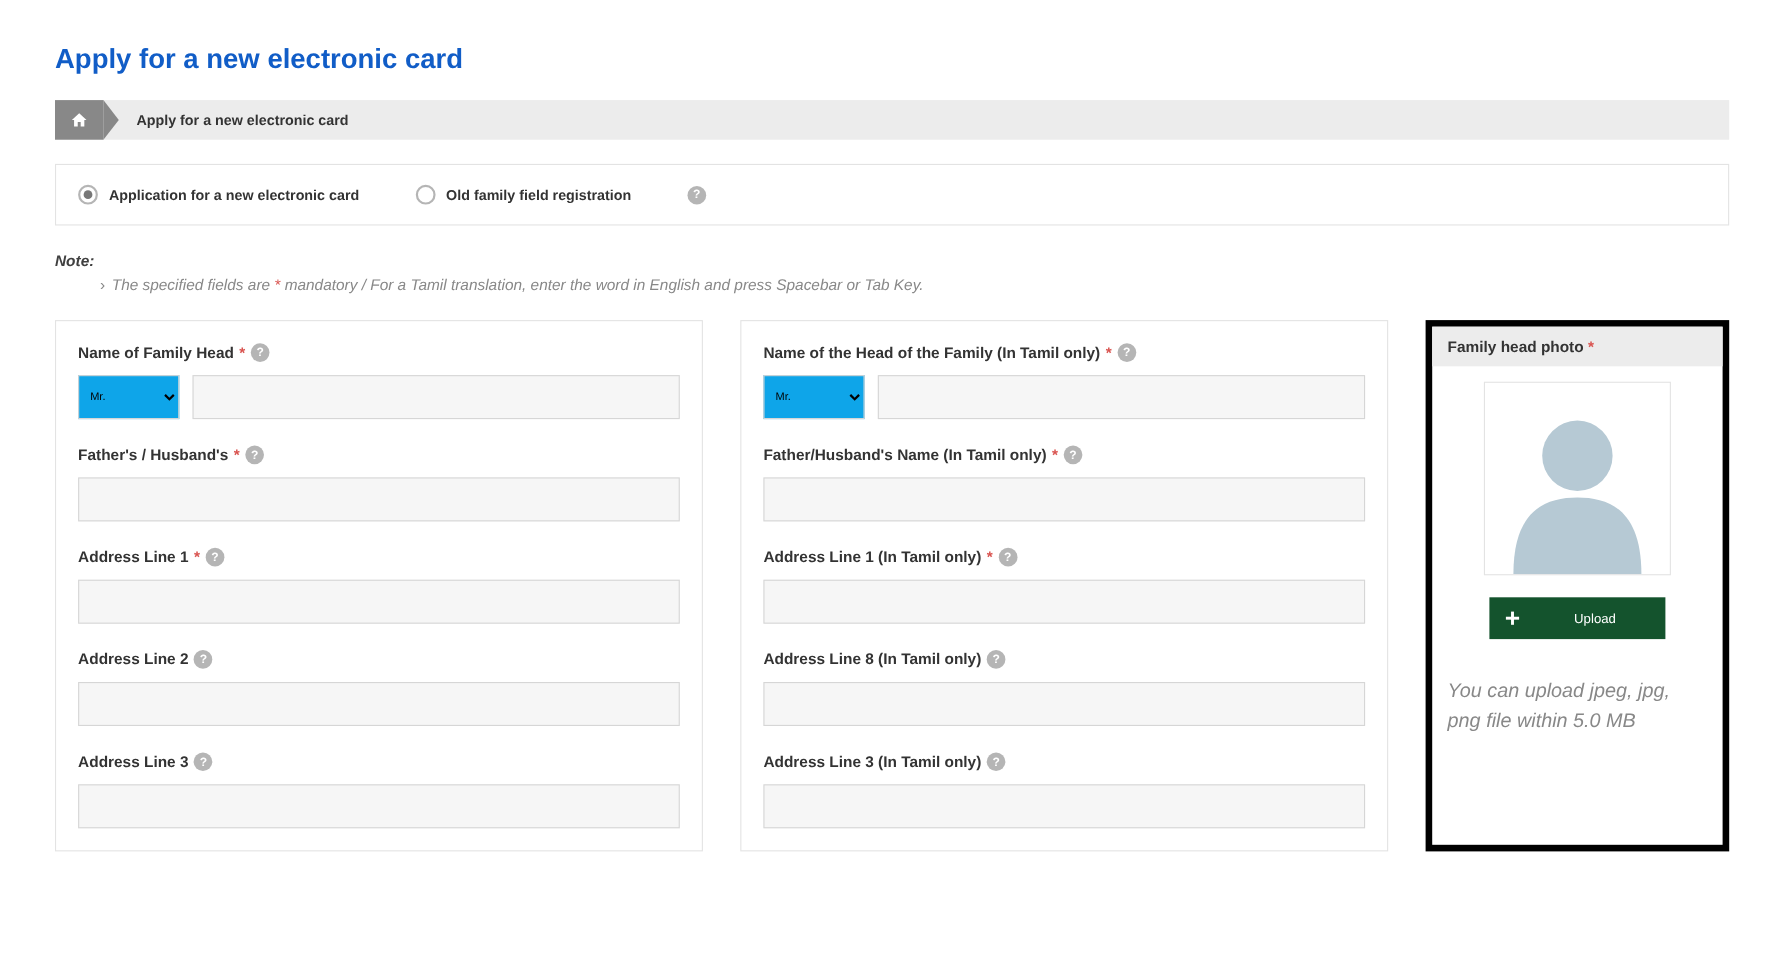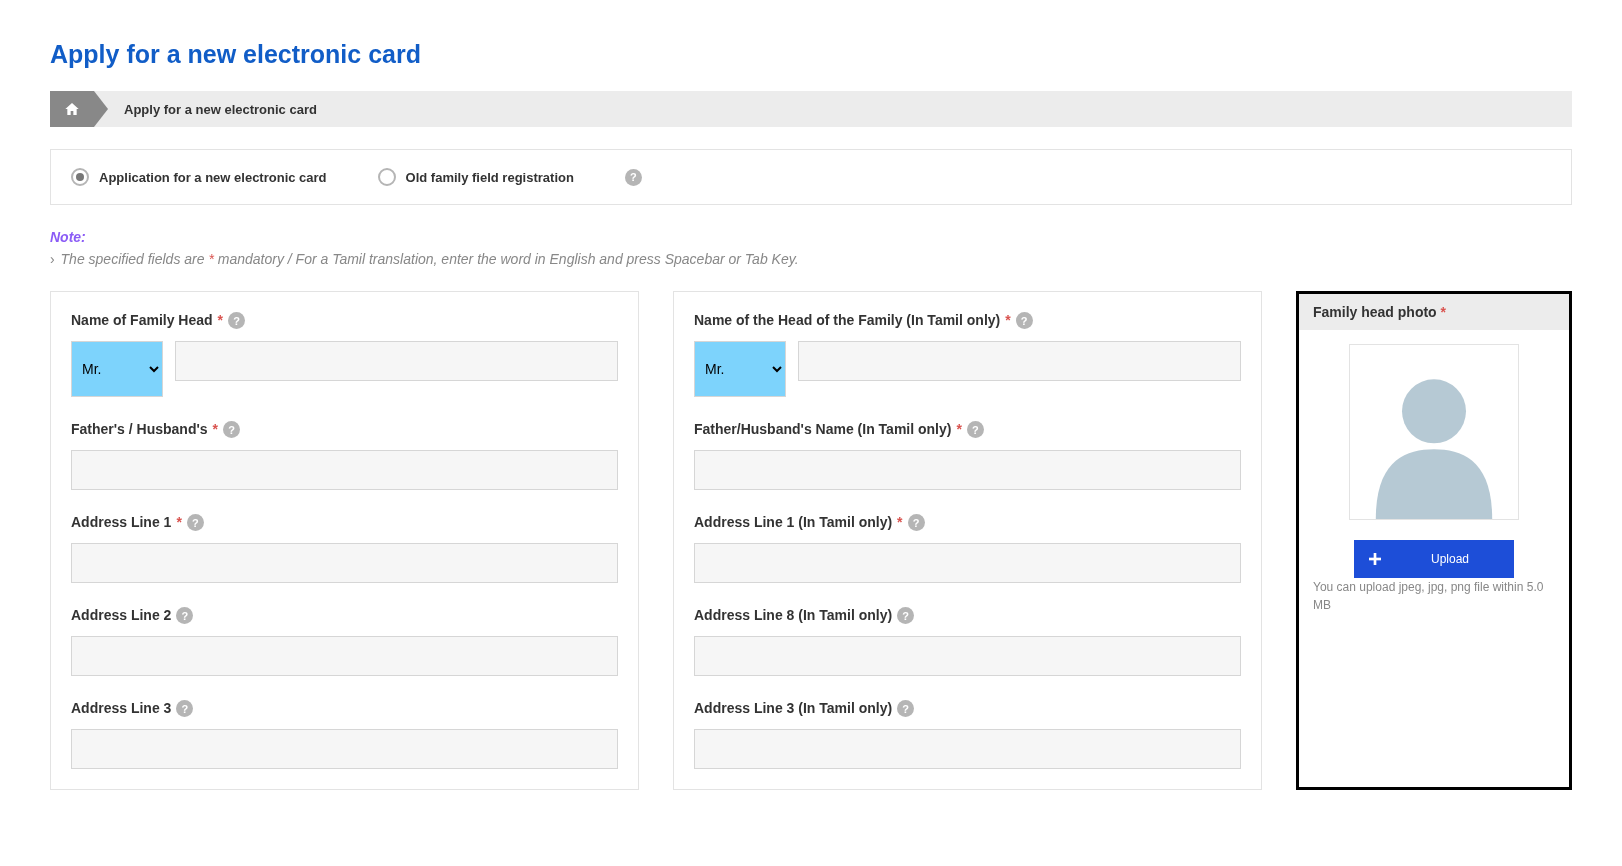--- a/index.html
+++ b/index.html
@@ -86,31 +86,32 @@
     width: 17px;
     height: 17px;
     border-radius: 50%;
     background: #b5b5b5;
     color: #fff;
     font-size: 11px;
     font-weight: bold;
     vertical-align: middle;
   }
   .note-label {
-    color: #8b5cf6;
+    color: #404040;
     font-weight: bold;
     font-style: italic;
     font-size: 14px;
     margin-bottom: 6px;
   }
   .note-line {
     color: #888;
     font-style: italic;
     font-size: 14px;
     margin-bottom: 4px;
+    margin-left: 41px;
   }
   .note-line .chev { color:#888; font-style: normal; margin-right:2px;}
   .req { color: #d9534f; }
   .columns {
     display: flex;
     gap: 34px;
     margin-top: 24px;
   }
   .form-card {
     border: 1px solid #e3e3e3;
@@ -127,37 +128,37 @@
     display: flex;
     align-items: flex-start;
     gap: 5px;
   }
   .input-row {
     display: flex;
     gap: 12px;
   }
   select.title-select {
     width: 92px;
-    height: 56px;
+    height: 40px;
     border: 1px solid #d6d6d6;
-    background: #7dd3fc;
+    background: #0ea5e9;
     padding: 0 6px;
-    font-size: 14px;
+    font-size: 10px;
   }
   input.text-input {
     height: 40px;
     border: 1px solid #d6d6d6;
     background: #f6f6f6;
     flex: 1;
     padding: 0 10px;
     font-size: 14px;
   }
   .photo-card {
     width: 276px;
-    border: 3px solid #000000;
+    border: 6px solid #000000;
     flex-shrink: 0;
   }
   .photo-header {
     background: #ececec;
     padding: 10px 14px;
     font-weight: bold;
     font-size: 14px;
   }
   .photo-body {
     padding: 14px;
@@ -169,43 +170,45 @@
     width: 170px;
     height: 176px;
     border: 1px solid #e3e3e3;
     display:flex;
     align-items:flex-end;
     justify-content:center;
     overflow:hidden;
     margin-bottom: 20px;
   }
   .btn-blue {
-    background: #1d4ed8;
+    background: #14532d;
     color: #fff;
     width: 160px;
     height: 38px;
     border: none;
     display: flex;
     align-items: center;
     font-size: 12px;
     cursor: pointer;
-    margin-bottom: 0;
+    margin-bottom: 24px;
   }
   .btn-blue .icon-slot {
     width: 42px;
     display:flex;
     align-items:center;
     justify-content:center;
     font-size: 18px;
   }
   .btn-blue .label-slot { flex:1; text-align:center; padding-right:10px;}
   .photo-note {
     color: #888;
-    font-size: 12px;
+    font-style: italic;
+    font-size: 18px;
     align-self: flex-start;
+    margin-top: 10px;
     line-height: 1.5;
   }
 </style>
 </head>
 <body>
 
 <h1 class="page-title">Apply for a new electronic card</h1>
 
 <div class="breadcrumb">
   <div class="breadcrumb-home">

